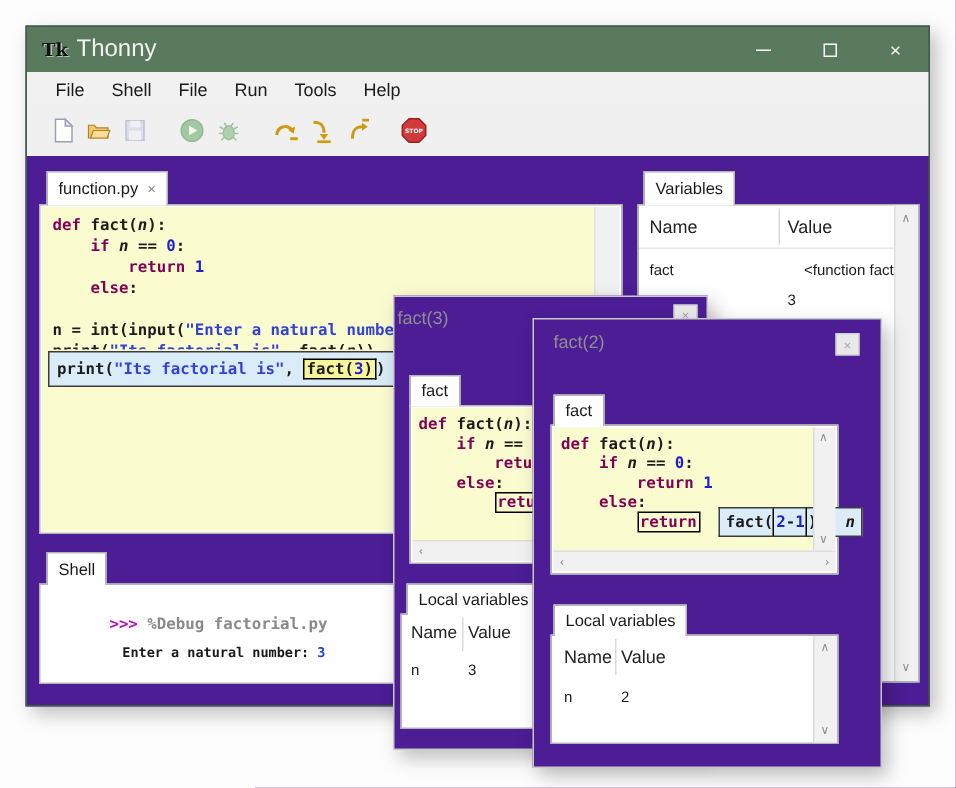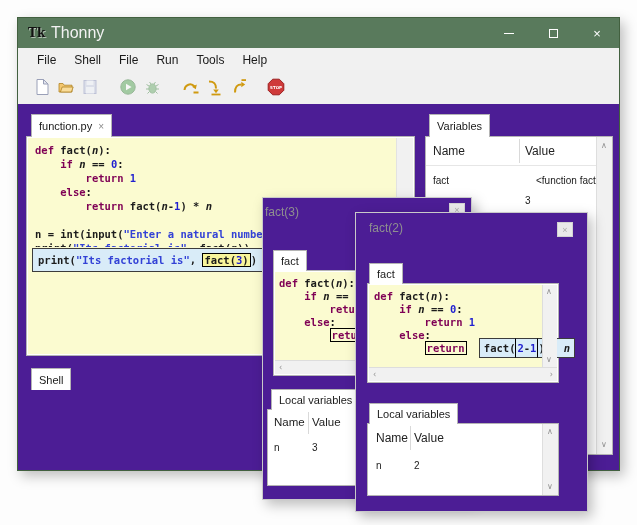--- a/index.html
+++ b/index.html
@@ -167,35 +167,42 @@
   <div class="tab" style="left:13px; top:96px; height:23px;">
     <span>function.py</span>
     <span class="tabclose">×</span>
   </div>
   <div class="frame" style="left:8px; top:118px; width:389px; height:220px;">
     <div class="code code-main abs" style="left:1px; top:1px; right:18px; bottom:1px; background:#fbfbd0; padding:5px 0 0 7px; overflow:hidden;">
       <div class="cl"><span class="tk kw">def</span><span class="tk "> fact(</span><span class="tk ital">n</span><span class="tk ">):</span></div>
       <div class="cl"><span class="tk ">    </span><span class="tk kw">if</span><span class="tk "> </span><span class="tk ital">n</span><span class="tk "> == </span><span class="tk num">0</span><span class="tk ">:</span></div>
       <div class="cl"><span class="tk ">        </span><span class="tk kw">return</span><span class="tk "> </span><span class="tk num">1</span></div>
       <div class="cl"><span class="tk ">    </span><span class="tk kw">else</span><span class="tk ">:</span></div>
-      <div class="cl"><span class="tk ">        </span><span class="tk kw">return</span><span class="tk "> fact(</span><span class="tk ital">n</span><span class="tk ">-</span><span class="tk num">1</span><span class="tk ">) * </span><span class="tk ital">n</span></div>
       <div class="cl"></div>
       <div class="cl"><span class="tk ">n = int(input(</span><span class="tk str">"Enter a natural number: "</span><span class="tk ">))</span></div>
       <div class="sliver">
           <div class="cl"><span class="tk ">print(</span><span class="tk str">"Its factorial is"</span><span class="tk ">, fact(</span><span class="tk ital">n</span><span class="tk ">))</span></div>
         </div>
       <div class="focus-box">
         <span class="cl"><span class="tk ">print(</span><span class="tk str">"Its factorial is"</span><span class="tk ">, </span><span class="tk hb hb-l">fact(</span><span class="tk hb num">3</span><span class="tk hb hb-r">)</span><span class="tk ">)</span></span>
       </div>
     </div>
     <div class="sb abs" style="right:1px; top:1px; bottom:1px; width:17px; border-left:1px solid #e2e2e2;"></div>
   </div>
 
   <div class="tab" style="left:13px; top:350px; height:22px;">
     <span>Shell</span>
+  </div>
+  <div class="frame" style="left:8px; top:371px; width:389px; height:67px;">
+    <div class="shellline" style="left:8px; top:8px;">
+      <span class="prompt">&gt;&gt;&gt; </span><span class="magic">%Debug factorial.py</span>
+    </div>
+    <div class="shellline outline2" style="left:22px; top:31px;">
+      <span>Enter a natural number: </span><span class="inputecho">3</span>
+    </div>
   </div>
 
   <div class="tab" style="left:411px; top:96px; height:23px;">
     <span>Variables</span>
   </div>
   <div class="frame" style="left:407px; top:118px; width:188px; height:319px;">
     <span class="hdr" style="left:7px; top:7px;">Name</span>
     <span class="hdr" style="left:99px; top:7px;">Value</span>
     <div class="vsep" style="left:93px; top:2px; height:24px;"></div>
     <div class="hline" style="left:0; right:16px; top:28px;"></div>

